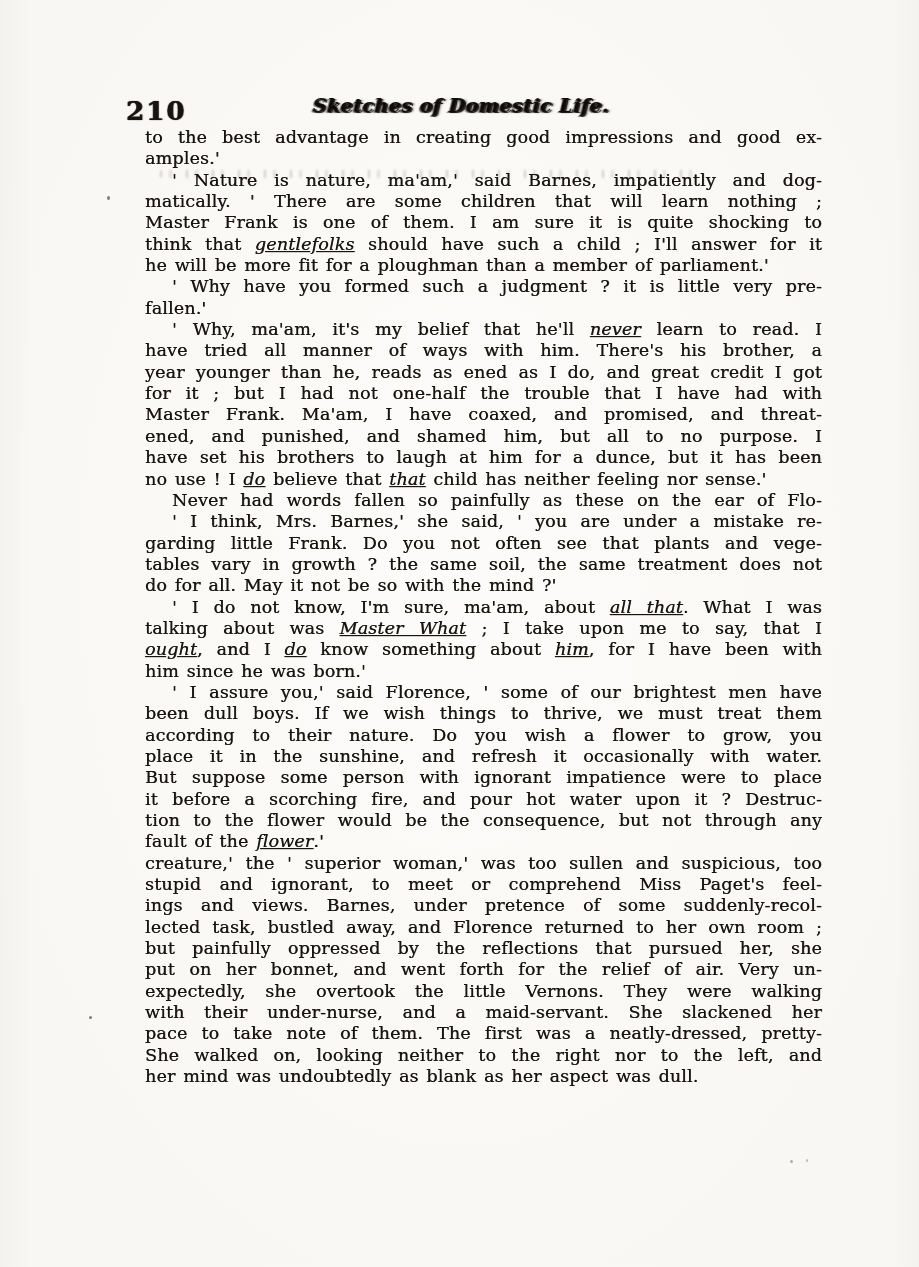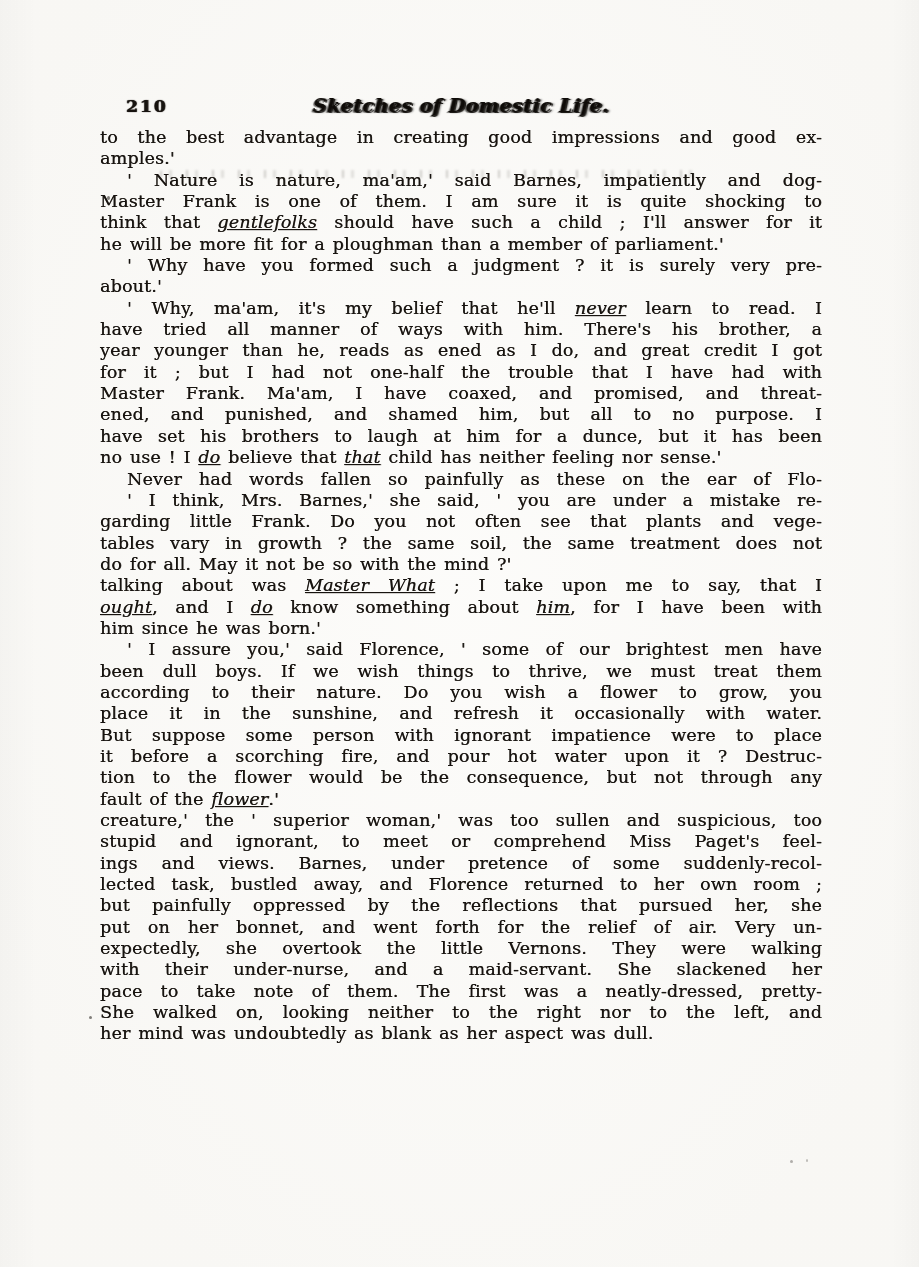--- a/index.html
+++ b/index.html
@@ -15,21 +15,21 @@
     background:
       radial-gradient(ellipse at 50% 45%, rgba(255,255,255,0.35) 0%, rgba(0,0,0,0.012) 80%),
       linear-gradient(90deg, rgba(0,0,0,0.02) 0%, rgba(0,0,0,0) 4%, rgba(0,0,0,0) 97%, rgba(0,0,0,0.02) 100%);
   }
   .page-header {
     position:absolute; top:94px; left:100px; width:722px; height:30px;
     color:var(--ink);
   }
   .page-number {
     position:absolute; left:26px; top:2px;
-    font-size:17px; font-weight:bold; letter-spacing:2px;
+    font-size:26px; font-weight:bold; letter-spacing:2px;
     text-shadow: 0.8px 0.4px 0.9px rgba(15,10,5,0.9), -0.5px 0.3px 0.7px rgba(15,10,5,0.55);
     filter: blur(0.25px);
   }
   .running-head {
     position:absolute; left:0; right:0; top:0; text-align:center;
     font-size:19px; font-weight:bold; font-style:italic; letter-spacing:0.5px;
     color:#0e0b08;
     text-shadow:
       1.6px 0.6px 0.6px rgba(10,8,5,0.85),
       -1.2px 0.8px 0.8px rgba(10,8,5,0.55),
@@ -37,21 +37,21 @@
     filter: blur(0.45px);
     transform: skewX(-3deg);
   }
   .page-body {
     position:absolute; left:100px; top:127px; width:722px;
     font-size:17.5px; line-height:21.35px; color:var(--ink);
     letter-spacing:0.15px; word-spacing:2px;
     text-shadow: 0.35px 0.25px 0.5px rgba(22,17,12,0.75);
   }
   .paragraph { margin:0; }
-  .line { text-align:justify; text-align-last:justify; }
+  .line { text-align:justify; text-align-last:justify;margin-left:45px; }
   .line.para-end { text-align-last:left; }
   .line.indented { text-indent:27px; }
   .it { font-style:italic;text-decoration:underline; }
   .smudge {
     position:absolute; left:160px; top:170px; width:545px; height:8px;
     background: repeating-linear-gradient(90deg,
       rgba(40,34,28,0.38) 0 2px, rgba(0,0,0,0) 2px 9px,
       rgba(40,34,28,0.22) 9px 12px, rgba(0,0,0,0) 12px 26px);
     filter: blur(1.1px); opacity:0.55; border-radius:3px;
   }
@@ -77,27 +77,28 @@
   <div class="speck s3"></div>
   <div class="speck s4"></div>
 
   <div class="page-body">
       <div class="paragraph">
         <div class="line">to the best advantage in creating good impressions and good ex-</div>
         <div class="line para-end">amples.'</div>
       </div>
       <div class="paragraph">
         <div class="line indented">' Nature is nature, ma'am,' said Barnes, impatiently and dog-</div>
+        <div class="line">matically.  ' There are some children that will learn nothing ;</div>
         <div class="line">Master Frank is one of them.  I am sure it is quite shocking to</div>
         <div class="line">think that <span class="it">gentlefolks</span> should have such a child ;  I'll answer for it</div>
         <div class="line para-end">he will be more fit for a ploughman than a member of parliament.'</div>
       </div>
       <div class="paragraph">
-        <div class="line indented">' Why have you formed such a judgment ? it is surely very pre-</div>
-        <div class="line para-end">about.'</div>
+        <div class="line indented">' Why have you formed such a judgment ? it is little very pre-</div>
+        <div class="line para-end">fallen.'</div>
       </div>
       <div class="paragraph">
         <div class="line indented">' Why, ma'am, it's my belief that he'll <span class="it">never</span> learn to read.  I</div>
         <div class="line">have tried all manner of ways with him.  There's his brother, a</div>
         <div class="line">year younger than he, reads as ened as I do, and great credit I got</div>
         <div class="line">for it ; but I had not one-half the trouble that I have had with</div>
         <div class="line">Master Frank.  Ma'am, I have coaxed, and promised, and threat-</div>
         <div class="line">ened, and punished, and shamed him, but all to no purpose.  I</div>
         <div class="line">have set his brothers to laugh at him for a dunce, but it has been</div>
         <div class="line para-end">no use !  I <span class="it">do</span> believe that <span class="it">that</span> child has neither feeling nor sense.'</div>
@@ -105,20 +106,21 @@
       <div class="paragraph">
         <div class="line indented">Never had words fallen so painfully as these on the ear of Flo-</div>
       </div>
       <div class="paragraph">
         <div class="line indented">' I think, Mrs. Barnes,' she said, ' you are under a mistake re-</div>
         <div class="line">garding little Frank.   Do you not often see that plants and vege-</div>
         <div class="line">tables vary in growth ?  the same soil, the same treatment does not</div>
         <div class="line para-end">do for all.   May it not be so with the mind ?'</div>
       </div>
       <div class="paragraph">
+        <div class="line indented">' I do not know, I'm sure, ma'am, about <span class="it">all that</span>.   What I was</div>
         <div class="line">talking about was <span class="it">Master What</span> ;  I take upon me to say, that I</div>
         <div class="line"><span class="it">ought</span>, and I <span class="it">do</span> know something about <span class="it">him</span>, for I have been with</div>
         <div class="line para-end">him since he was born.'</div>
       </div>
       <div class="paragraph">
         <div class="line indented">' I assure you,' said Florence, ' some of our brightest men have</div>
         <div class="line">been dull boys.   If we wish things to thrive, we must treat them</div>
         <div class="line">according to their nature.   Do you wish a flower to grow, you</div>
         <div class="line">place it in the sunshine, and refresh it occasionally with water.</div>
         <div class="line">But suppose some person with ignorant impatience were to place</div>

